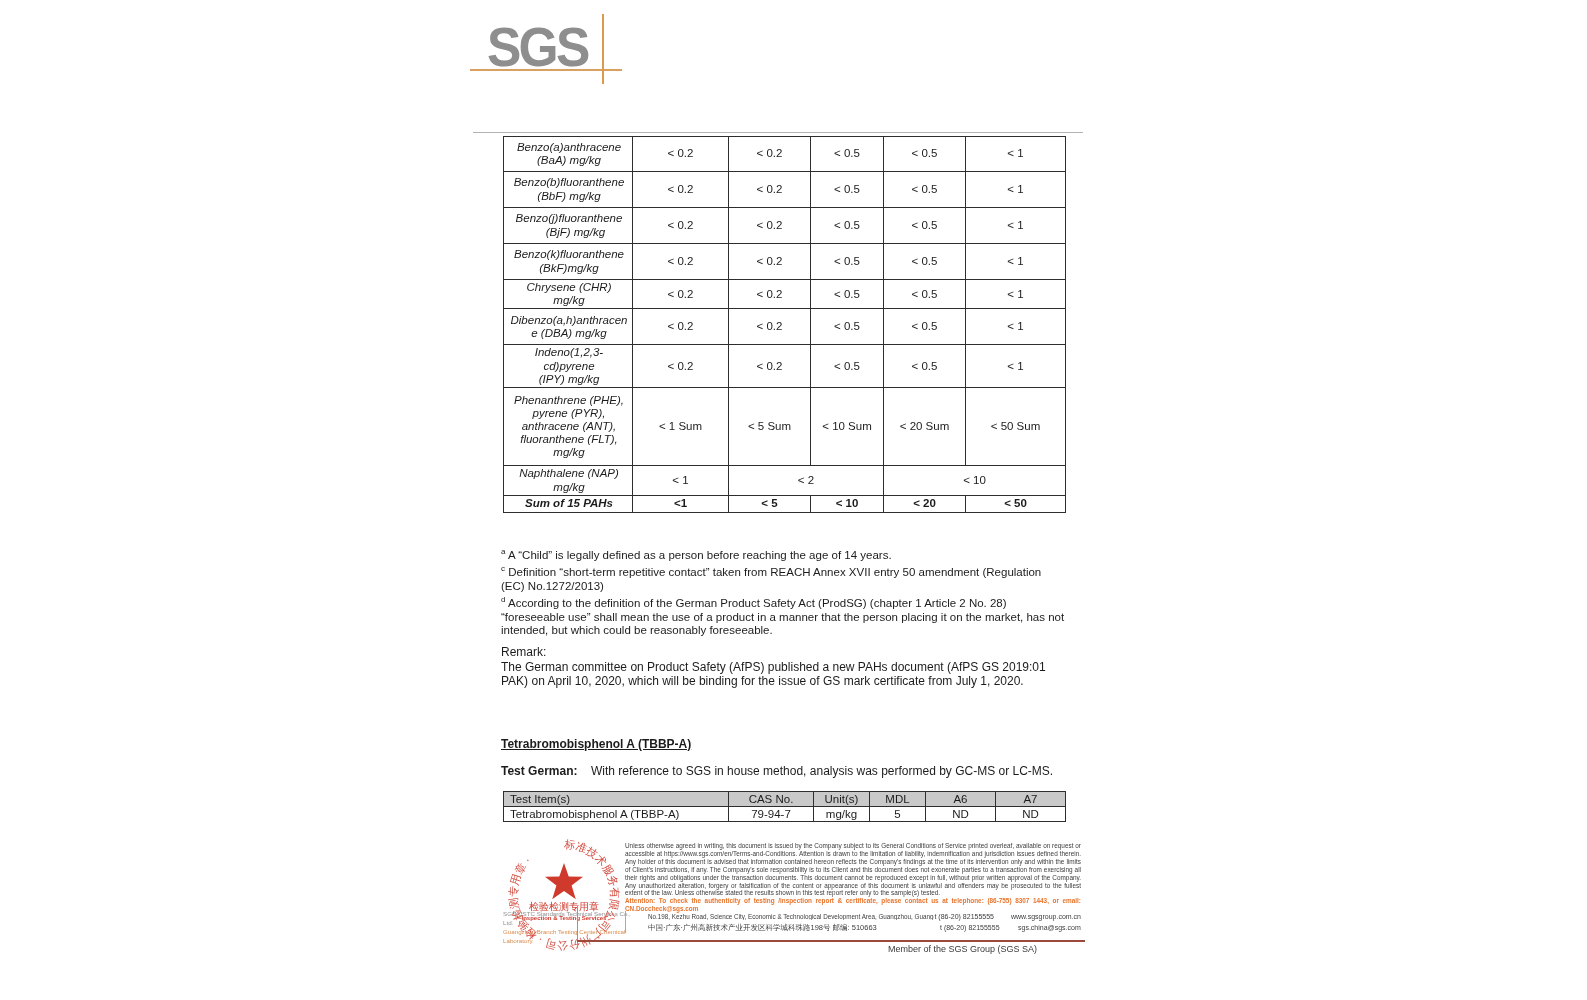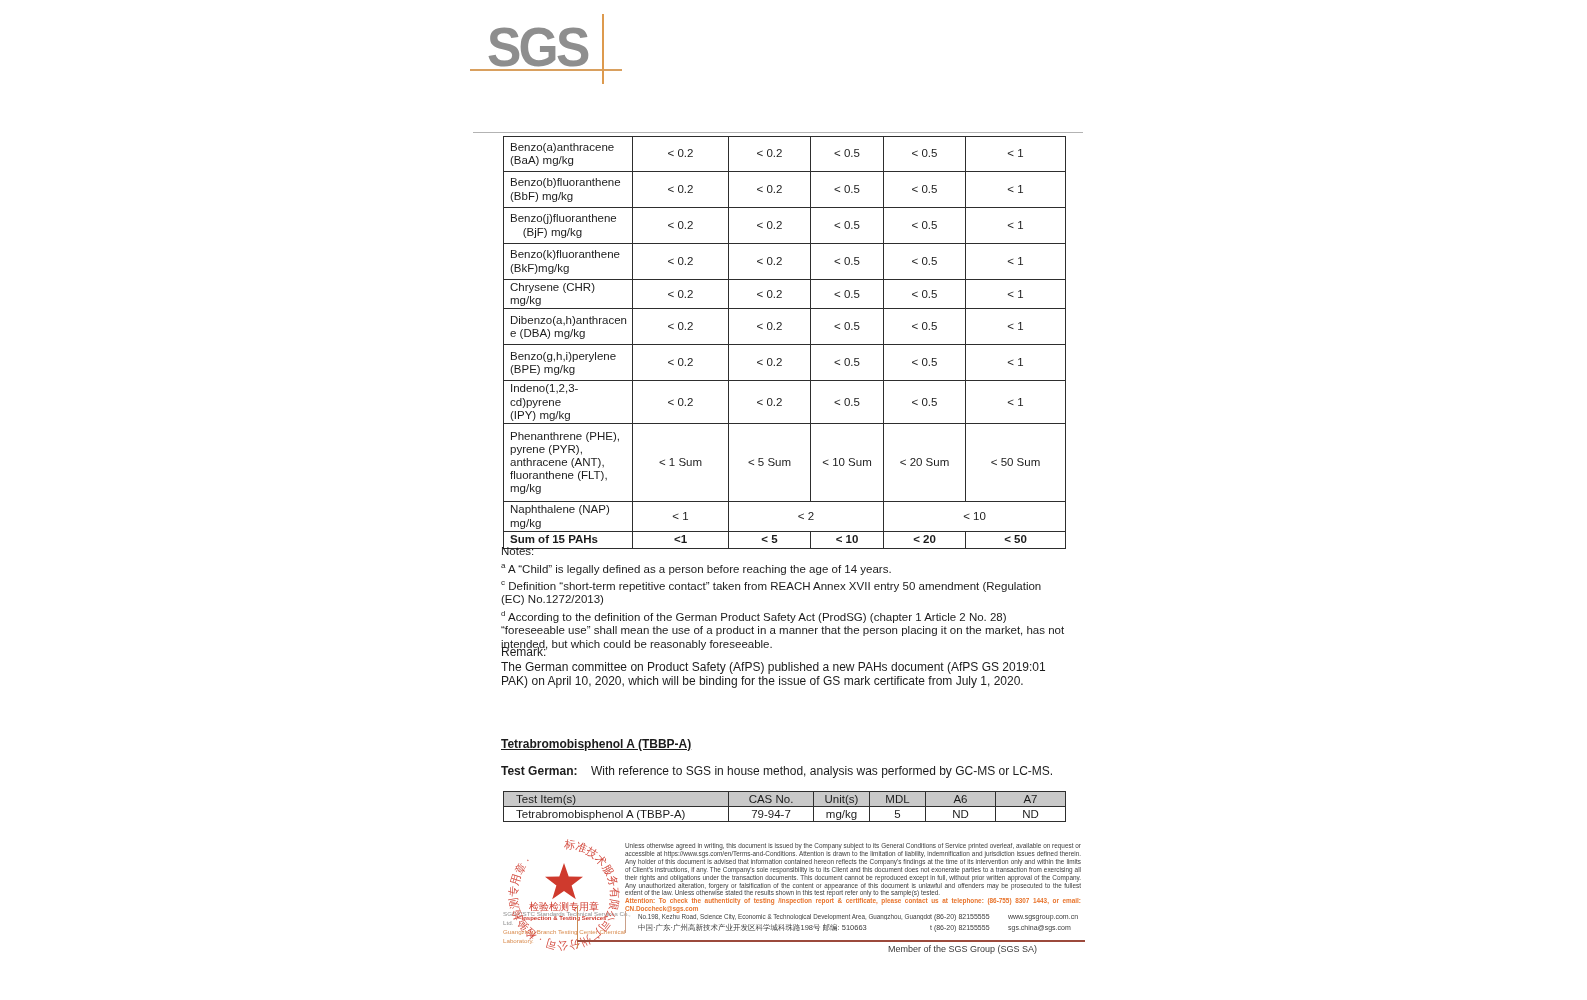--- a/index.html
+++ b/index.html
@@ -23,21 +23,21 @@
   .hdr-date-label { position:absolute; left:363px; top:5px; font-size:11px; font-weight:bold; }
   .hdr-date-value { position:absolute; left:404px; top:5px; font-size:11px; }
   .hdr-page { position:absolute; right:0; top:5px; font-size:11px; }
   .hdr-rule { position:absolute; left:473px; top:132px; width:610px; height:1px; background:#b3b3b3; }
 
   
   table.pah { position:absolute; left:503px; top:136px; width:562px;
               border-collapse:collapse; table-layout:fixed; }
   table.pah td { border:1px solid #2e2e2e; font-size:11.5px; line-height:1.15;
                  vertical-align:middle; padding:1px 4px; }
-  table.pah td.name { text-align:left; padding-left:6px; }
+  table.pah td.name { text-align:center; padding-left:6px;font-style:italic; }
   table.pah td.val  { text-align:center; }
   td.b { font-weight:bold; }
 
   
   .notes { position:absolute; left:501px; top:545px; width:566px; font-size:11.5px; line-height:13.6px; }
   .notes sup { font-size:8px; }
   .remark { position:absolute; left:501px; top:646px; width:566px; font-size:12px; line-height:13.8px; }
   .remark .remark-text { margin-top:1px; }
 
   
@@ -45,35 +45,35 @@
                    text-decoration:underline; }
   .test-method { position:absolute; left:501px; top:764px; width:566px; font-size:12px; }
   .test-method .lbl { font-weight:bold; display:inline-block; width:90px; }
 
   table.tbbpa { position:absolute; left:503px; top:791px; width:562px;
                 border-collapse:collapse; table-layout:fixed; }
   table.tbbpa td, table.tbbpa th { border:1px solid #2e2e2e; font-size:11.5px; font-weight:normal;
                  vertical-align:middle; padding:1px 4px; height:14px; }
   table.tbbpa tr.head td { background:#c9c9c9; }
   table.tbbpa td.c { text-align:center;margin-left:37px; }
-  table.tbbpa td.l { text-align:left; padding-left:12px; }
+  table.tbbpa td.l { text-align:left; padding-left:6px; }
 
   
   .footer { position:absolute; left:503px; top:836px; width:582px; height:128px; font-size:6.4px; }
   .legal { position:absolute; left:122px; top:6px; width:456px; text-align:justify;
            color:#3c3c3c; line-height:7.9px; }
   .attention { color:#e8742c; font-weight:bold; line-height:7.9px; }
   .company-lines { position:absolute; left:0px; top:73px; width:134px; text-align:left;
                    font-size:6.2px; line-height:9px; }
   .company-lines .l1 { color:#8f8f8f; }
   .company-lines .l2 { color:#d98c4f; }
   .stamp { position:absolute; left:4px; top:2px; width:114px; height:114px; }
   .addr-block { position:absolute; left:122px; top:75px; width:456px; }
   .addr-row { display:flex; align-items:center; border-left:1px solid #caa089;
-              padding-left:12px; height:11px; }
+              padding-left:22px; height:11px; }
   .addr-text { width:292px; color:#3c3c3c; font-size:6.3px; white-space:nowrap; overflow:hidden; }
   .addr-text.cjk { font-size:7.5px; }
   .addr-phone { width:78px; font-size:7px; color:#3c3c3c; }
   .addr-web { font-size:7px; color:#3c3c3c; }
   .crop-v { position:absolute; left:74px; top:70px; width:1px; height:42px; background:#cc8a52; }
   .foot-line { position:absolute; left:74px; top:104px; right:0; height:2px; background:#9c4a3c; }
   .member { position:absolute; right:48px; top:108px; font-size:9px; color:#3a3a3a; }
 </style>
 </head>
 <body>
@@ -140,28 +140,20 @@
         </tr>
         <tr style="height: 36px;">
           <td class="name">Dibenzo(a,h)anthracen<br>e (DBA) mg/kg</td>
           <td class="val">&lt; 0.2</td>
           <td class="val">&lt; 0.2</td>
           <td class="val">&lt; 0.5</td>
           <td class="val">&lt; 0.5</td>
           <td class="val">&lt; 1</td>
         </tr>
         <tr style="height: 36px;">
-          <td class="name">Benzo(g,h,i)perylene<br>(BPE) mg/kg</td>
-          <td class="val">&lt; 0.2</td>
-          <td class="val">&lt; 0.2</td>
-          <td class="val">&lt; 0.5</td>
-          <td class="val">&lt; 0.5</td>
-          <td class="val">&lt; 1</td>
-        </tr>
-        <tr style="height: 36px;">
           <td class="name">Indeno(1,2,3-cd)pyrene<br>(IPY) mg/kg</td>
           <td class="val">&lt; 0.2</td>
           <td class="val">&lt; 0.2</td>
           <td class="val">&lt; 0.5</td>
           <td class="val">&lt; 0.5</td>
           <td class="val">&lt; 1</td>
         </tr>
         <tr style="height: 78px;">
           <td class="name">Phenanthrene (PHE),<br>pyrene (PYR),<br>anthracene (ANT),<br>fluoranthene (FLT),<br>mg/kg</td>
           <td class="val">&lt; 1 Sum</td>
@@ -181,21 +173,20 @@
           <td class="val b">&lt;1</td>
           <td class="val b">&lt; 5</td>
           <td class="val b">&lt; 10</td>
           <td class="val b">&lt; 20</td>
           <td class="val b">&lt; 50</td>
         </tr>
       </tbody>
   </table>
 
   <div class="notes">
-    <div>Notes:</div>
     <div>
         <div><sup>a</sup> A “Child” is legally defined as a person before reaching the age of 14 years.</div>
         <div><sup>c</sup> Definition “short-term repetitive contact” taken from REACH Annex XVII entry 50 amendment (Regulation (EC) No.1272/2013)</div>
         <div><sup>d</sup> According to the definition of the German Product Safety Act (ProdSG) (chapter 1 Article 2 No. 28) “foreseeable use” shall mean the use of a product in a manner that the person placing it on the market, has not intended, but which could be reasonably foreseeable.</div>
       </div>
   </div>
 
   <div class="remark">
     <div>Remark:</div>
     <div class="remark-text">The German committee on Product Safety (AfPS) published a new PAHs document (AfPS GS 2019:01 PAK) on April 10, 2020, which will be binding for the issue of GS mark certificate from July 1, 2020.</div>

